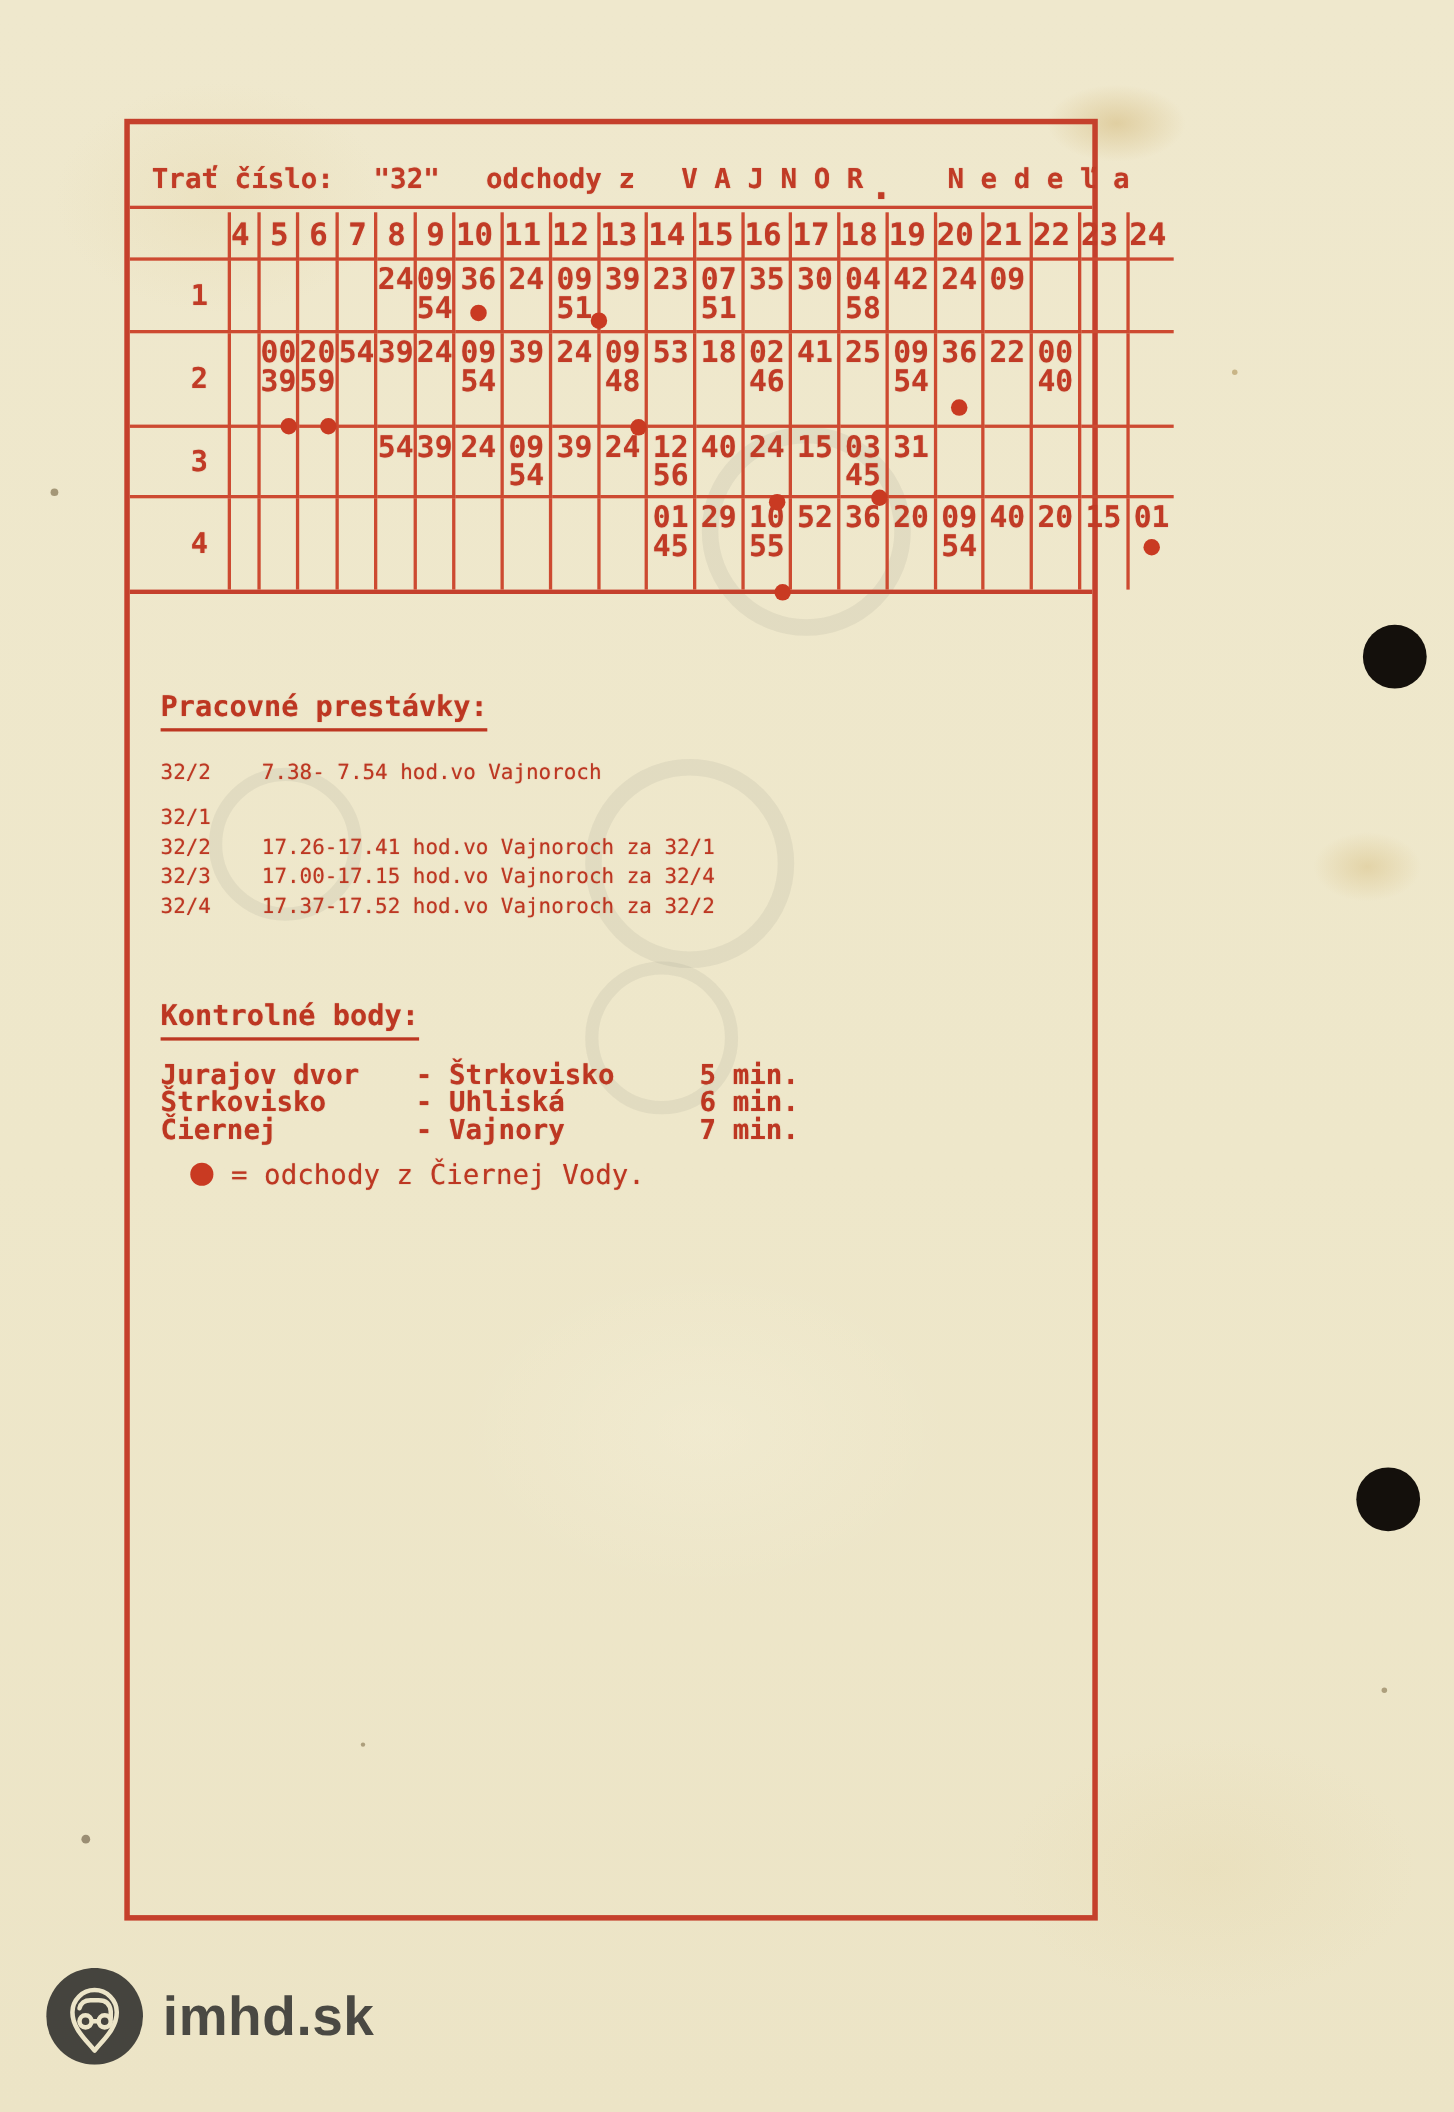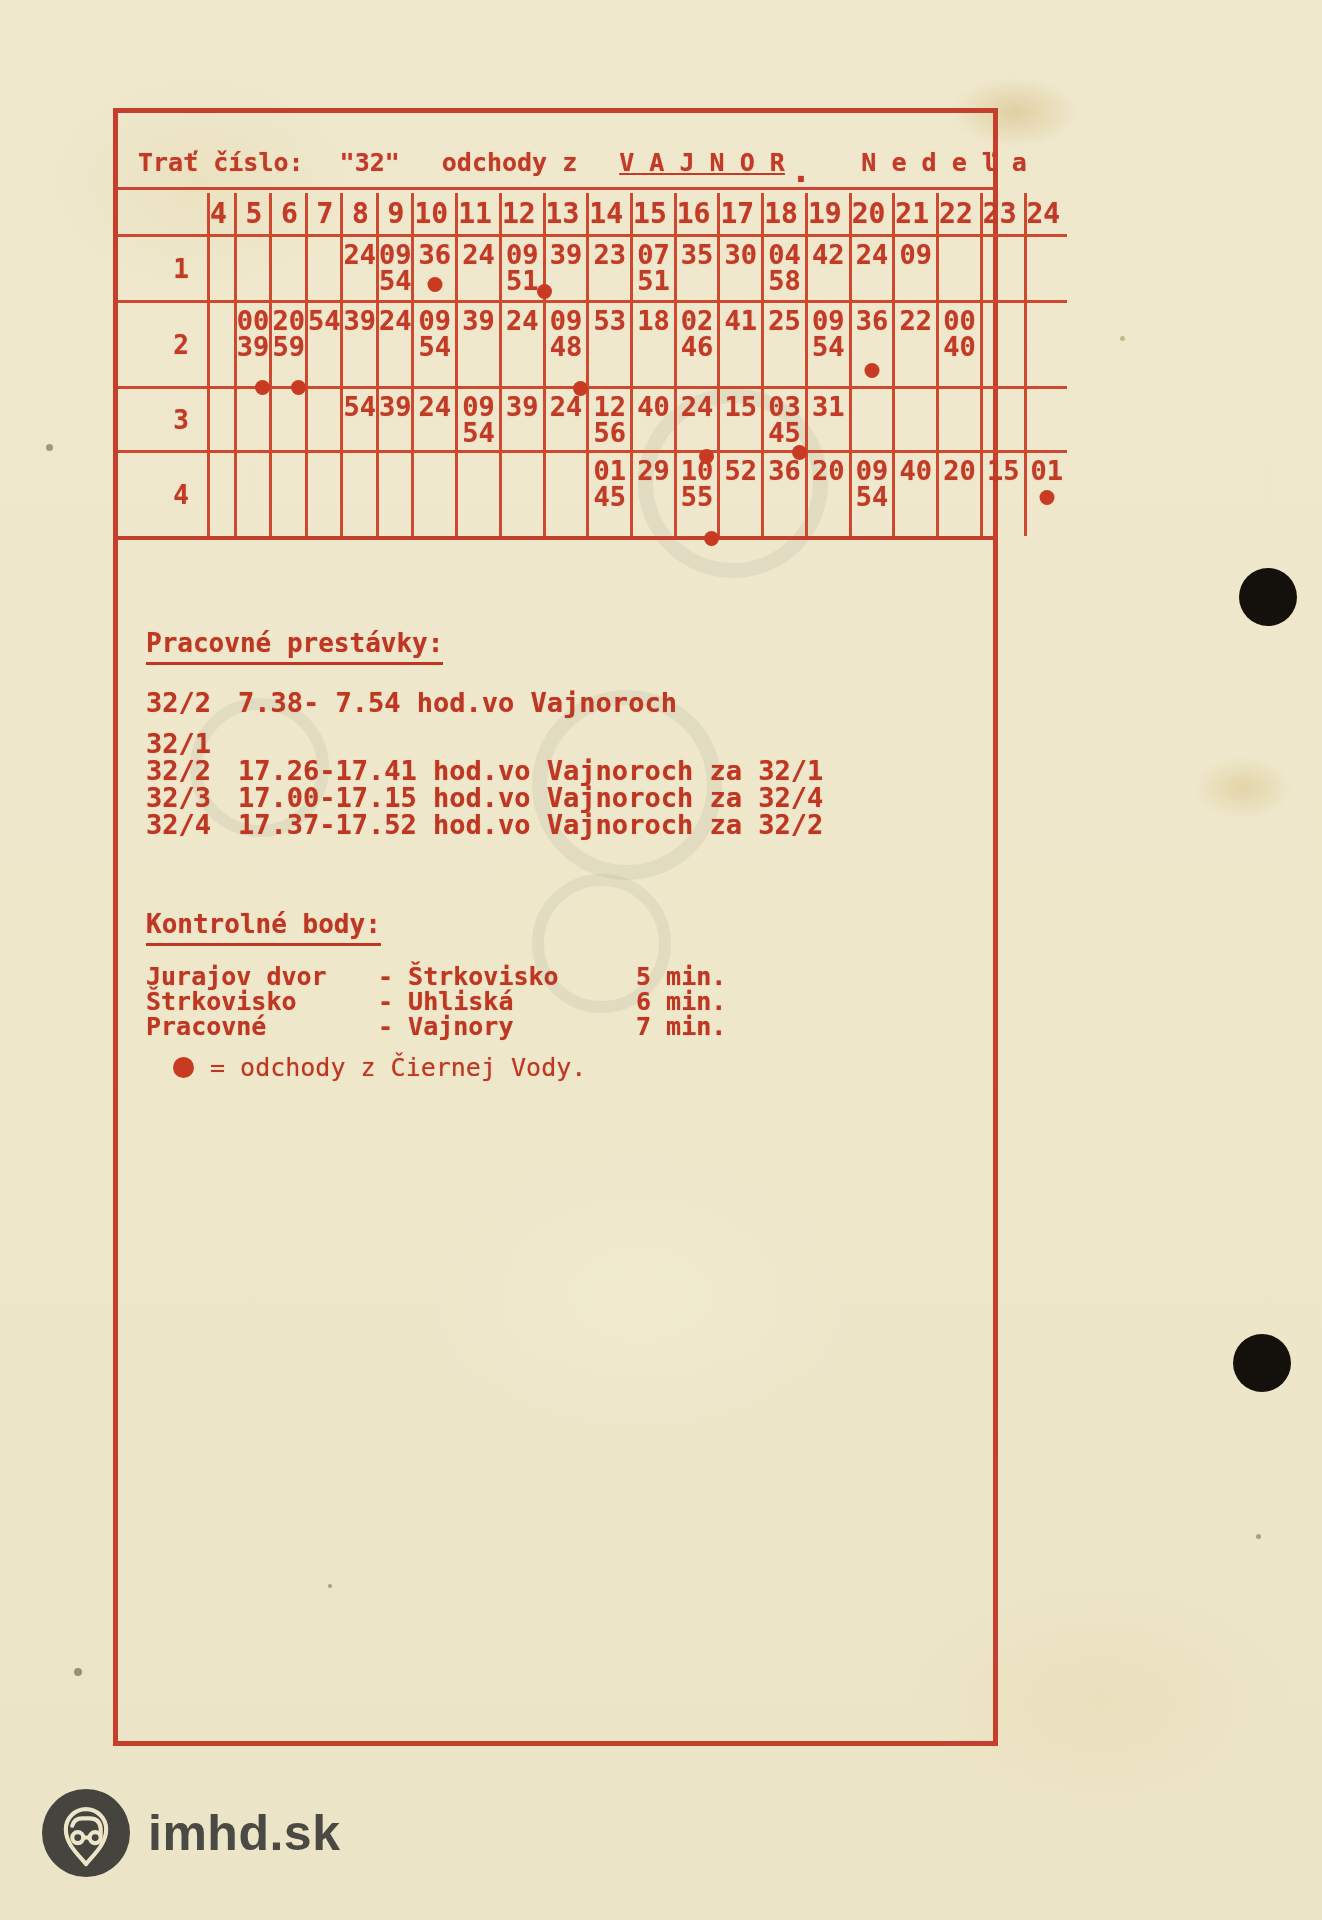--- a/index.html
+++ b/index.html
@@ -35,21 +35,21 @@
   }
   .ink{color:#c13b26;text-shadow:0 0 1px rgba(186,46,24,.55);}
   .title-row{
     position:absolute;left:0;right:0;top:0;height:77px;
     border-bottom:3px solid #cb4631;
     display:flex;align-items:flex-end;padding:0 0 10px 20px;box-sizing:border-box;
     font-size:25px;font-weight:700;white-space:pre;
   }
   .t-route{margin-left:36px;}
   .t-mid{margin-left:42px;}
-  .t-station{margin-left:42px;text-decoration:underline;}
+  .t-station{margin-left:42px;}
   .t-period{margin-left:6px;font-size:34px;line-height:14px;font-weight:900;}
   .t-day{margin-left:50px;}
 
   .grid{
     position:absolute;left:0;right:0;top:80px;
     display:grid;
     border-bottom:4px solid #c5402c;
   }
   .cell{
     box-sizing:border-box;border-right:3px solid #cd4a31;border-bottom:3px solid #cd4a31;
@@ -78,21 +78,21 @@
   .dot-bbr{bottom:-10px;right:-2px;}
   .dot-t{top:-4px;left:54%;}
   .dot-mid{top:37px;left:50%;transform:translateX(-50%);}
 
   .section{position:absolute;left:28px;color:#bd3722;text-shadow:0 0 1px rgba(186,46,24,.5);}
   .section .h{
     font-size:26px;font-weight:700;display:inline-block;
     border-bottom:3px solid #bd3722;padding-bottom:4px;
   }
   .breaks{top:515px;}
-  .brow{display:flex;font-size:27px;font-weight:700;line-height:27px;}
+  .brow{display:flex;font-size:19px;font-weight:400;line-height:27px;}
   .brow.first{margin-top:24px;margin-bottom:14px;}
   .bid{flex:0 0 92px;}
   .checks{top:796px;}
   .clist{margin-top:18px;}
   .crow{display:flex;font-size:25px;font-weight:700;line-height:25px;}
   .cfrom{flex:0 0 232px;}
   .cto{flex:0 0 258px;}
   .legend{
     position:absolute;left:55px;top:940px;display:flex;align-items:center;
     color:#bd3722;font-size:25px;font-weight:400;text-shadow:0 0 1px rgba(186,46,24,.5);
@@ -420,21 +420,21 @@
             <span class="cfrom">Jurajov dvor</span>
             <span class="cto">- Štrkovisko</span>
             <span class="ctime">5 min.</span>
           </div>
           <div class="crow">
             <span class="cfrom">Štrkovisko</span>
             <span class="cto">- Uhliská</span>
             <span class="ctime">6 min.</span>
           </div>
           <div class="crow">
-            <span class="cfrom">Pracovné</span>
+            <span class="cfrom">Čiernej</span>
             <span class="cto">- Vajnory</span>
             <span class="ctime">7 min.</span>
           </div>
         </div>
     </div>
 
     <div class="legend">
       <span class="ldot"></span>
       <span>= odchody z Čiernej Vody.</span>
     </div>

